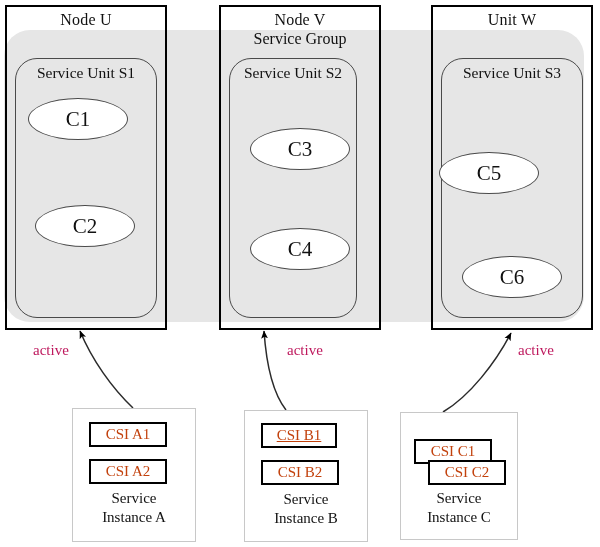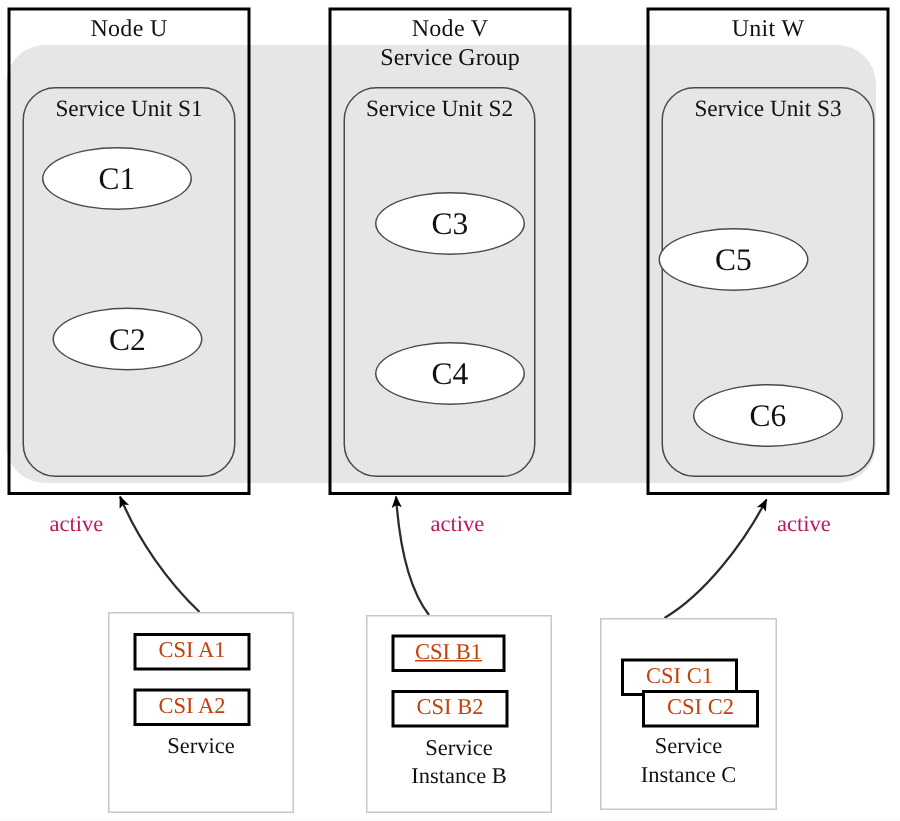--- a/index.html
+++ b/index.html
@@ -162,20 +162,21 @@
   </svg>
 
   <div class="active-label" style="left:33px;top:342px;">active</div>
   <div class="active-label" style="left:287px;top:342px;">active</div>
   <div class="active-label" style="left:518px;top:342px;">active</div>
 
   <div class="si-box" style="left:72px;top:408px;width:124px;height:134px;"></div>
   <div class="csi" style="left:89px;top:422px;width:78px;height:25px;">CSI A1</div>
   <div class="csi" style="left:89px;top:459px;width:78px;height:25px;">CSI A2</div>
   <div class="si-name" style="left:72px;top:489px;width:124px;">Service</div>
+  <div class="si-name" style="left:72px;top:508px;width:124px;">Instance A</div>
 
   <div class="si-box" style="left:244px;top:410px;width:124px;height:132px;"></div>
   <div class="csi" style="left:261px;top:423px;width:76px;height:25px;text-decoration:underline;">CSI B1</div>
   <div class="csi" style="left:261px;top:460px;width:78px;height:25px;">CSI B2</div>
   <div class="si-name" style="left:244px;top:490px;width:124px;">Service</div>
   <div class="si-name" style="left:244px;top:509px;width:124px;">Instance B</div>
 
   <div class="si-box" style="left:400px;top:412px;width:118px;height:128px;"></div>
   <div class="csi" style="left:414px;top:423px;width:78px;height:25px;margin-top:16px;">CSI C1</div>
   <div class="csi" style="left:414px;top:460px;width:78px;height:25px;margin-left:14px;">CSI C2</div>

